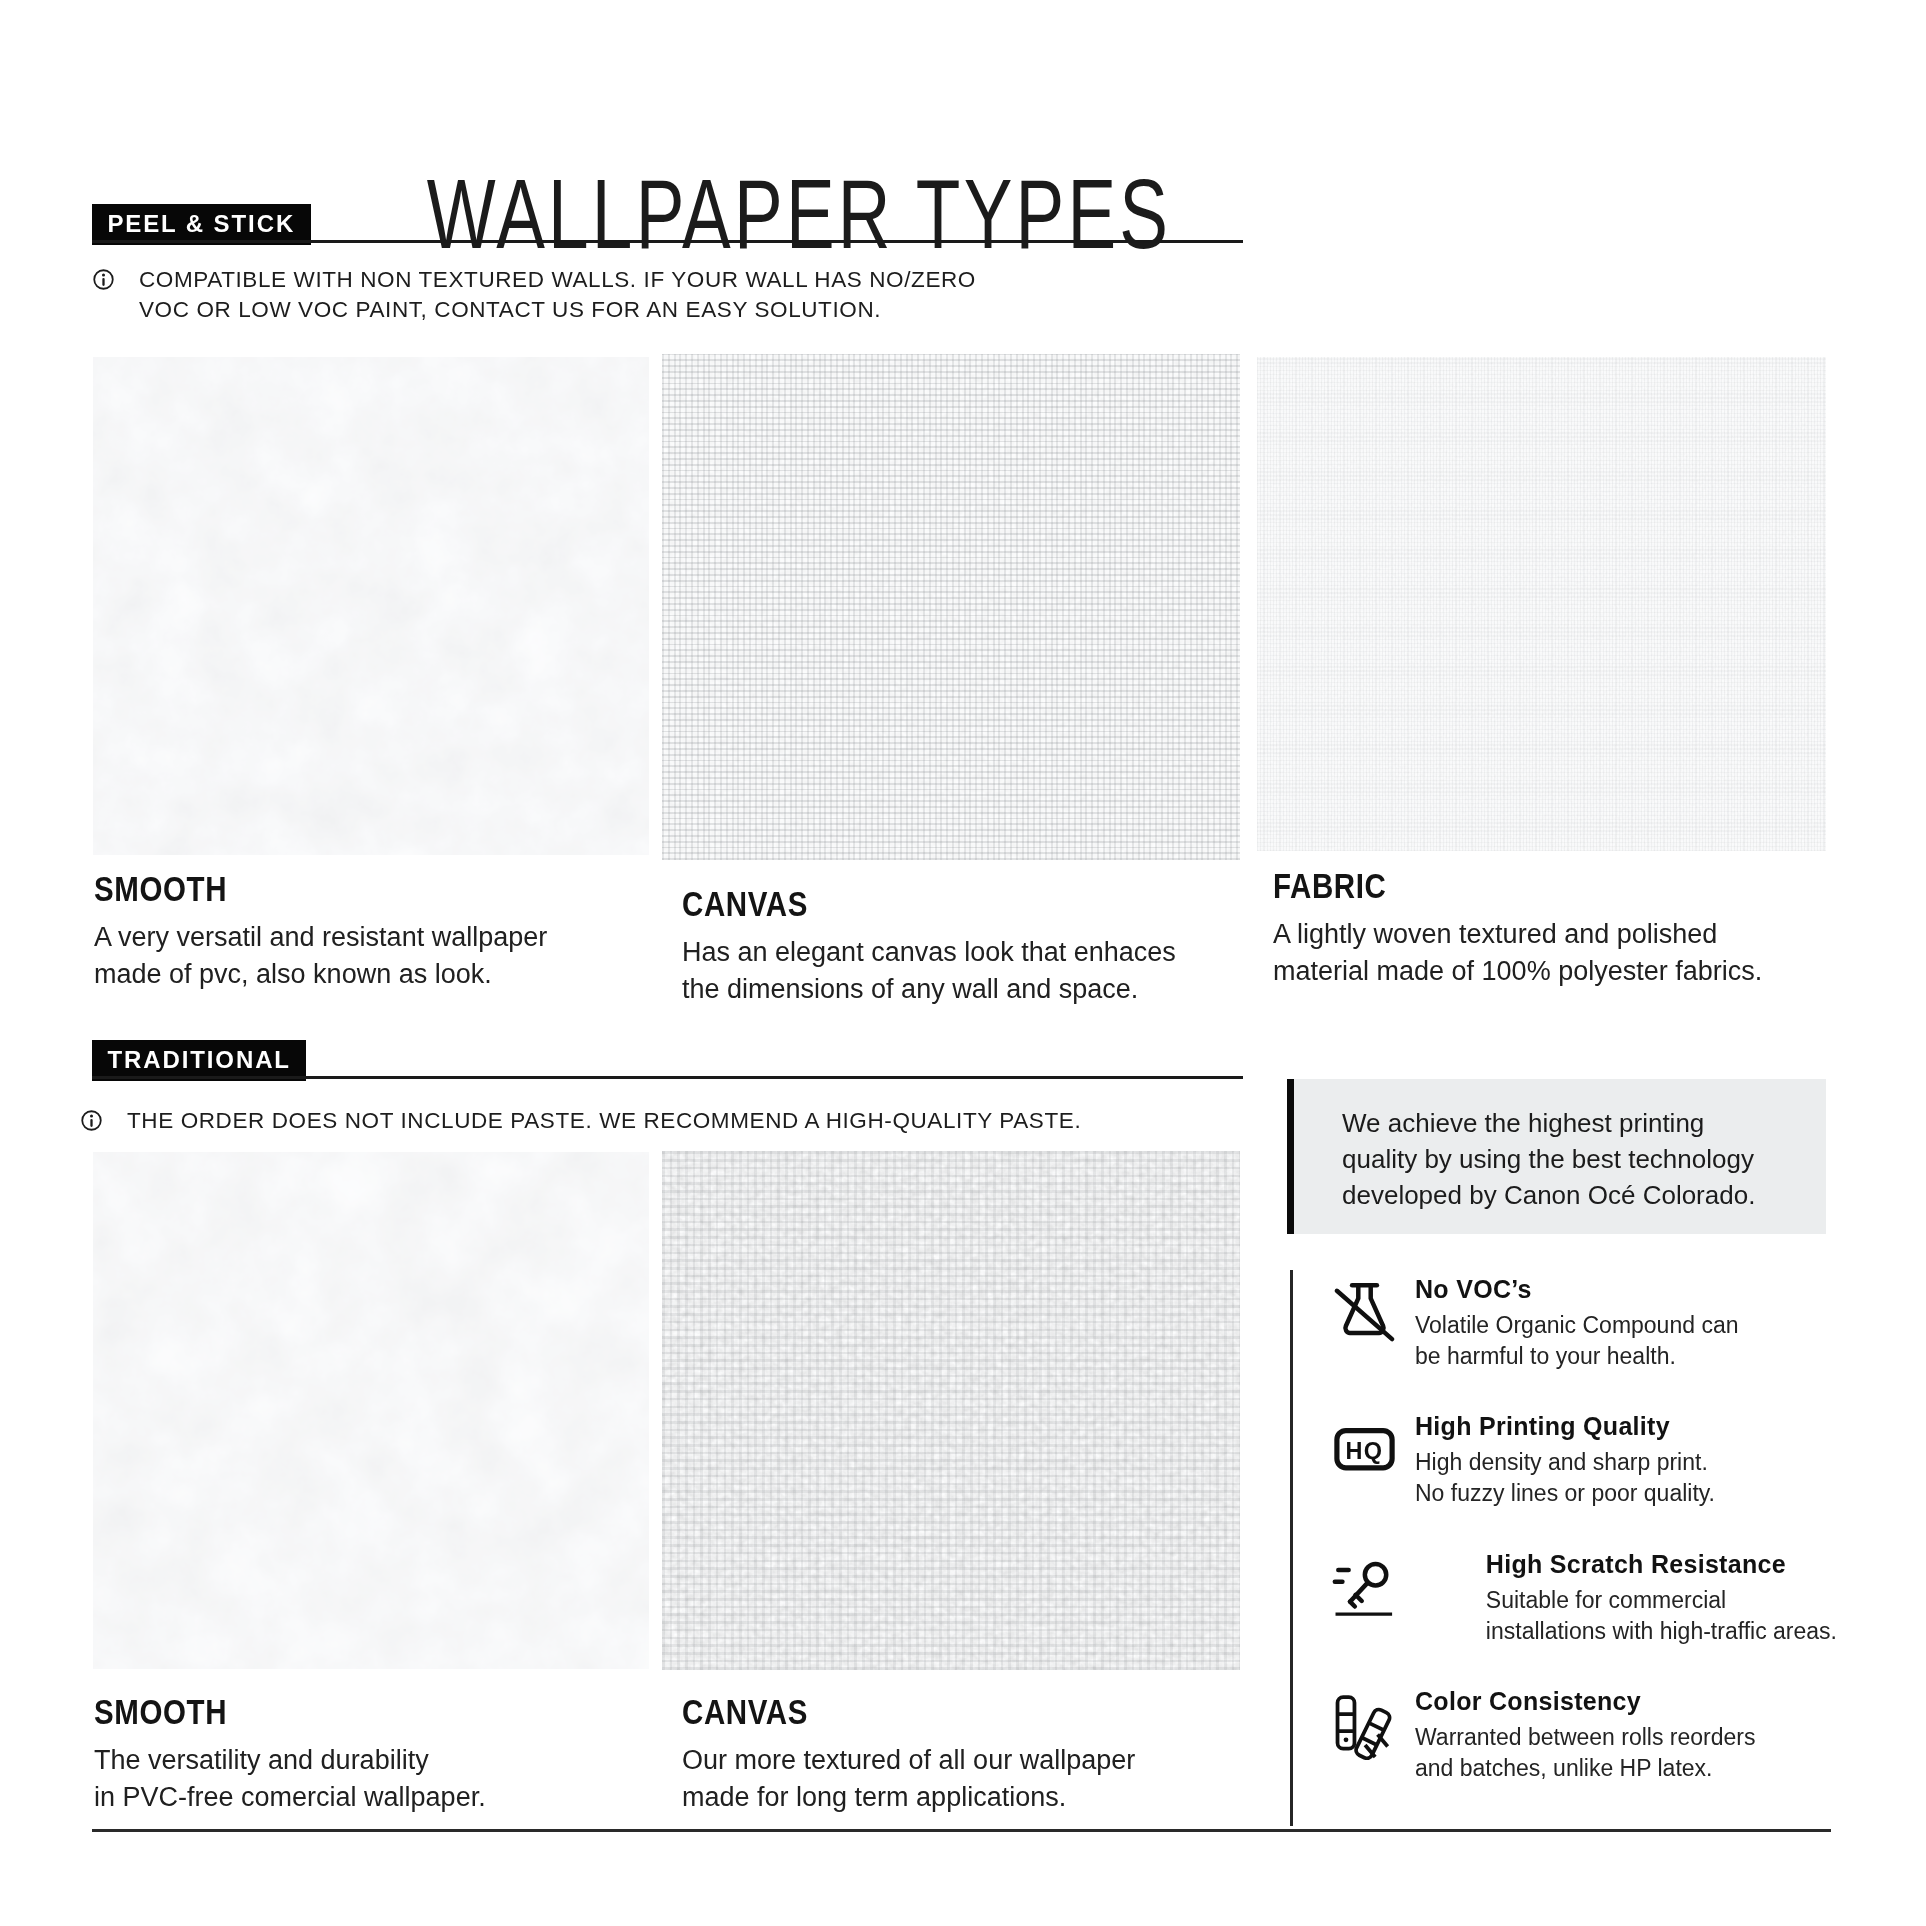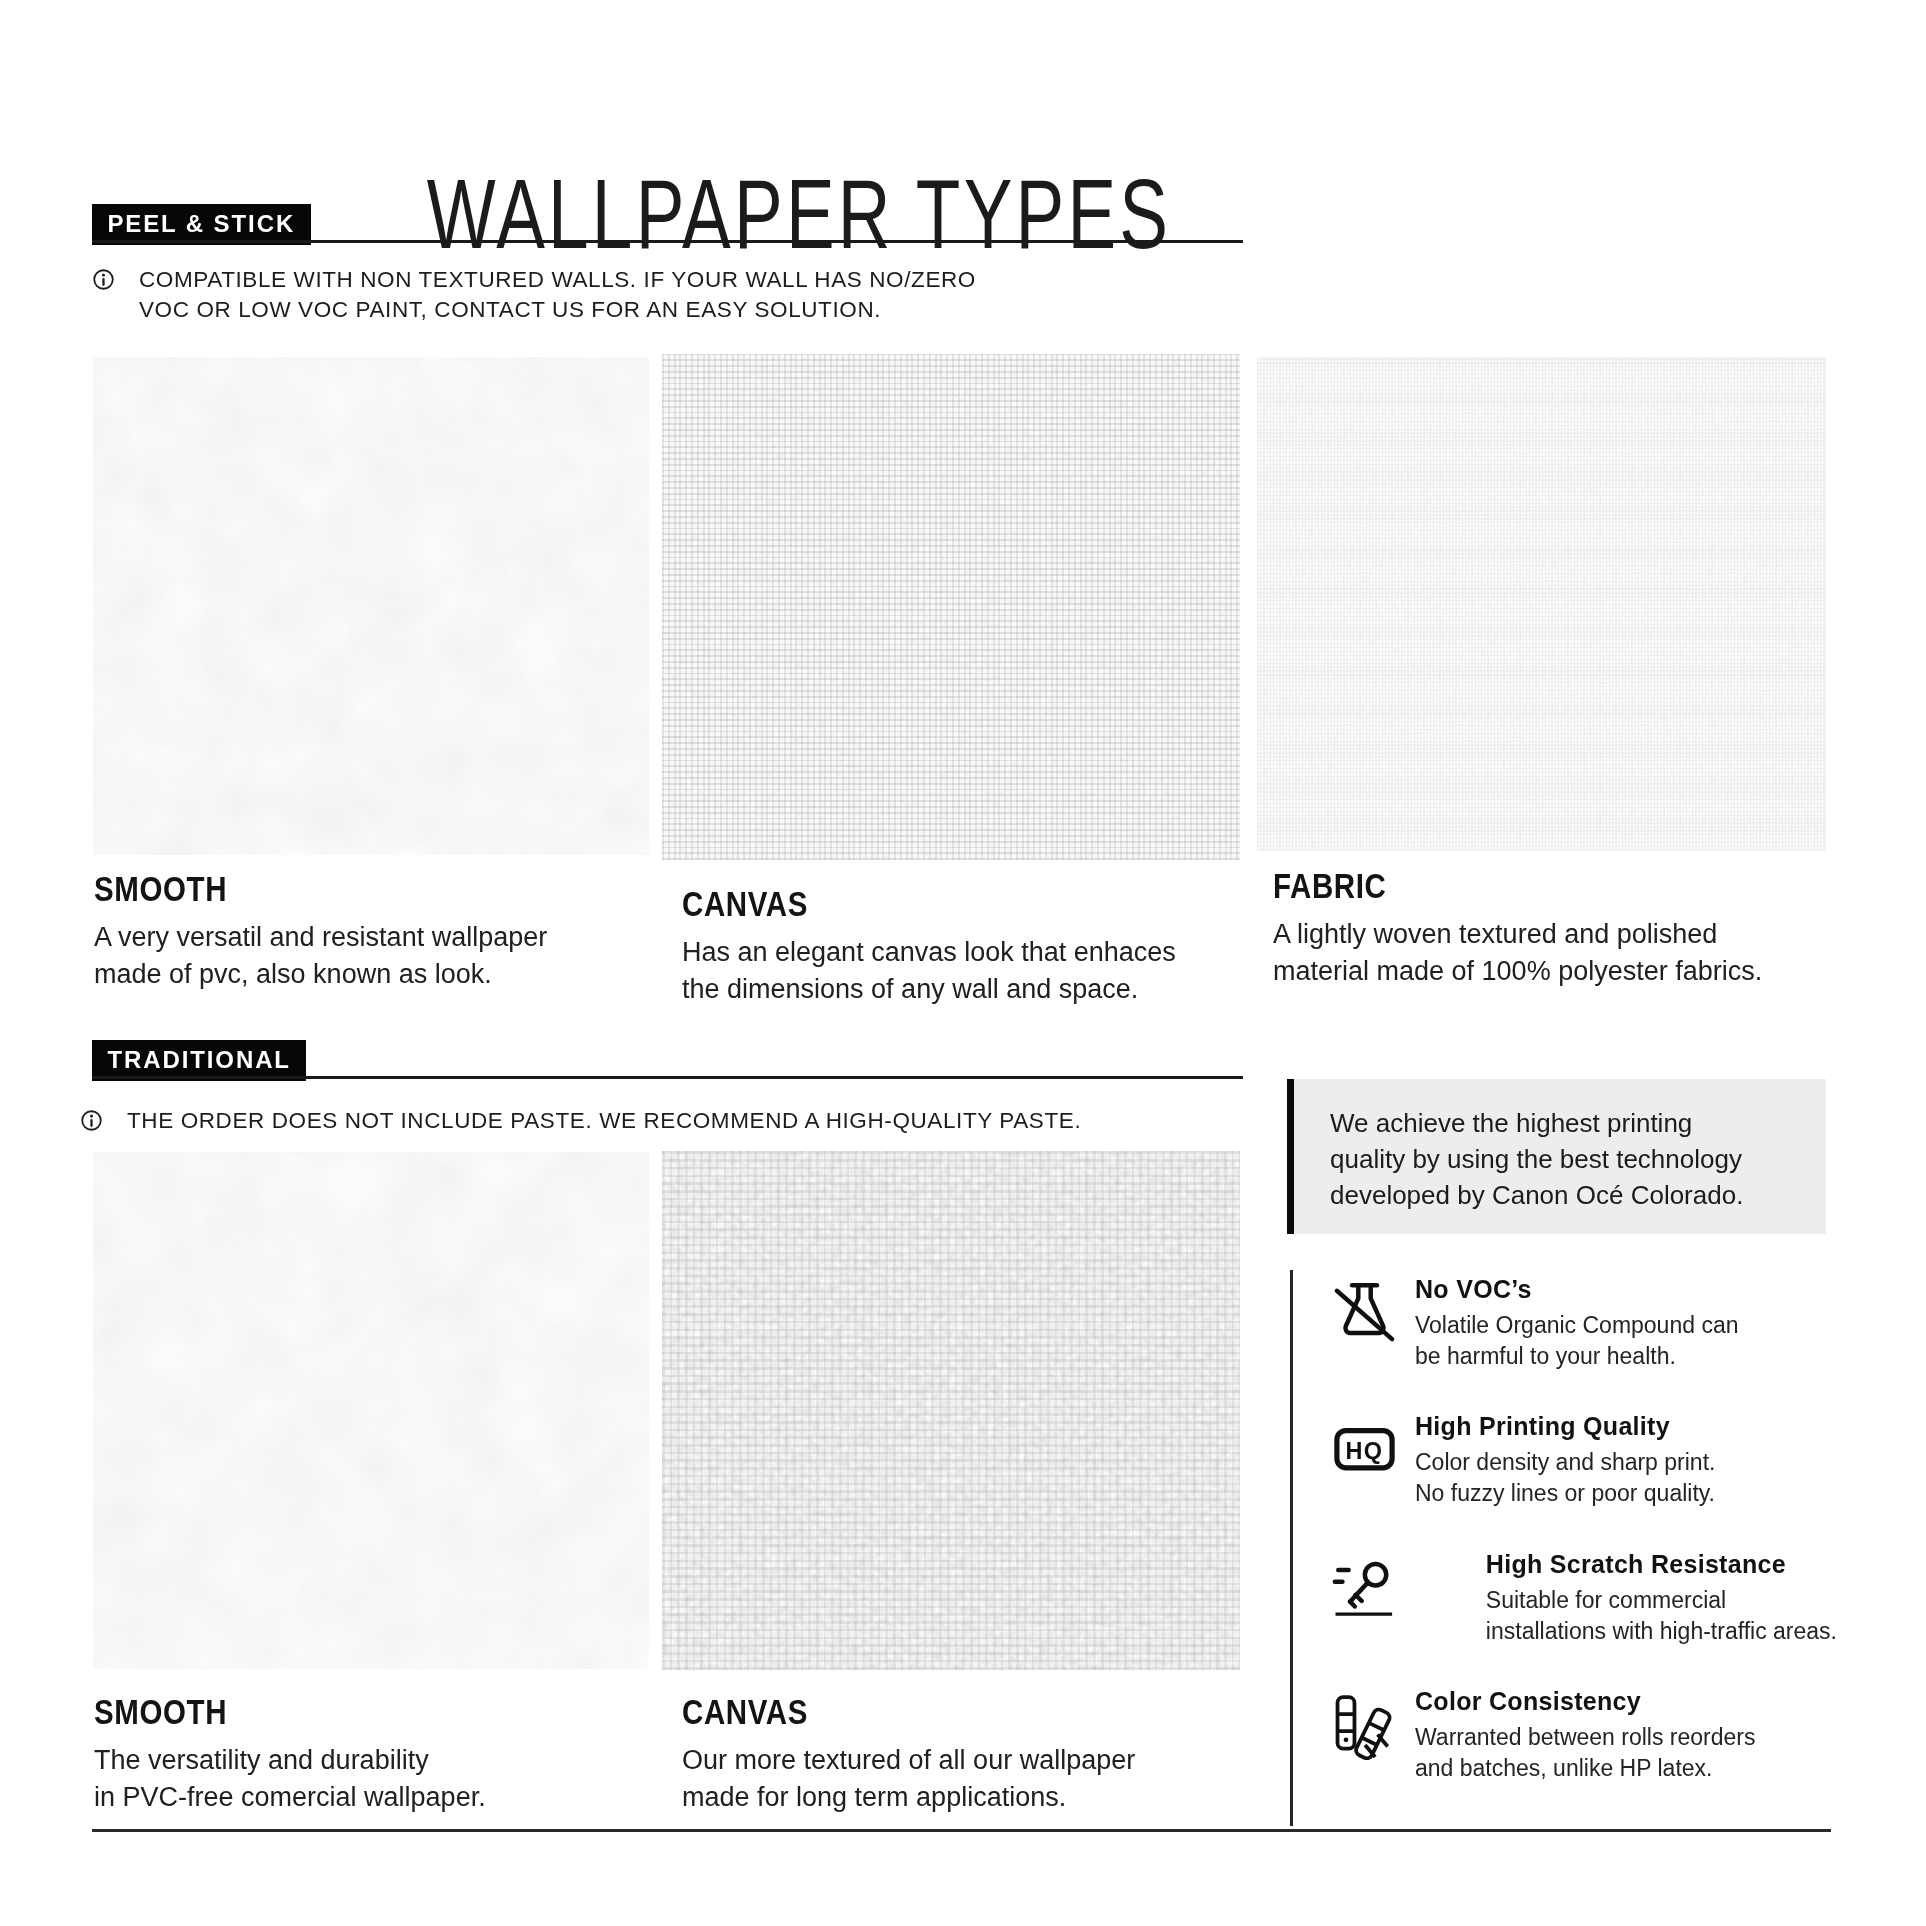--- a/index.html
+++ b/index.html
@@ -28,21 +28,21 @@
     repeating-linear-gradient(90deg, rgba(110,115,120,0.11) 0 2.6px, rgba(255,255,255,0) 2.6px 7.7px);}
   .linen{background:
     repeating-linear-gradient(90deg, rgba(115,120,125,0.07) 0 1.3px, rgba(255,255,255,0) 1.3px 3.2px),
     repeating-linear-gradient(0deg, rgba(115,120,125,0.05) 0 1.3px, rgba(255,255,255,0) 1.3px 3.9px);}
 
   .caption{position:absolute;white-space:nowrap;}
   .caption h3{font-size:29.5px;font-weight:700;letter-spacing:0.6px;margin:0 0 16.7px 0;transform:scaleY(1.22);transform-origin:left top;color:#141414;}
   .caption p{margin:0;font-size:27px;line-height:37px;font-weight:400;color:#202020;}
 
   .quality-panel{position:absolute;left:1287px;top:1079px;width:539px;height:155px;box-sizing:border-box;
-    background:#ebedee;border-left:7.7px solid #0a0a0a;padding:26px 19px 0 36px;
+    background:#ebedee;border-left:7.7px solid #0a0a0a;padding:26px 19px 0 48px;
     font-size:26px;line-height:36px;color:#1b1b1b;white-space:nowrap;}
 
   .features-divider{position:absolute;left:1290px;top:1270px;width:2.6px;height:556px;background:#262626;}
 
   .feature{position:absolute;left:1330px;width:507px;display:flex;gap:16px;}
   .feature .f-icon{flex:none;width:69px;height:73px;}
   .feature .f-body h4{margin:0 0 6.4px 0;font-size:25px;font-weight:700;letter-spacing:0.3px;color:#121212;white-space:nowrap;}
   .feature .f-body p{margin:0;font-size:23px;line-height:31px;font-weight:400;color:#242424;white-space:nowrap;}
 
   svg{display:block;}
@@ -239,21 +239,21 @@
   <div class="feature" style="top:1412px;">
     <span class="f-icon">
       <svg viewBox="0 0 100 100" width="69" height="73">
         <rect x="10" y="24" width="80" height="54" rx="13" fill="none" stroke="#101010" stroke-width="7.5"></rect>
         <text x="50" y="53" text-anchor="middle" dominant-baseline="central" font-family="Liberation Sans, sans-serif" font-size="34" font-weight="bold" letter-spacing="2" fill="#101010">HQ</text>
       </svg>
     </span>
     <div class="f-body">
       <h4>High Printing Quality</h4>
       <p>
-        <span>Color density and sharp print.</span><br>
+        <span>High density and sharp print.</span><br>
         <span>No fuzzy lines or poor quality.</span>
       </p>
     </div>
   </div>
 
   <div class="feature" style="top:1550px;justify-content:space-between;">
     <span class="f-icon">
       <svg viewBox="0 0 100 100" width="69" height="73">
         <g fill="none" stroke="#101010" stroke-width="6.5" stroke-linecap="round">
           <circle cx="66" cy="33" r="15.5"></circle>

